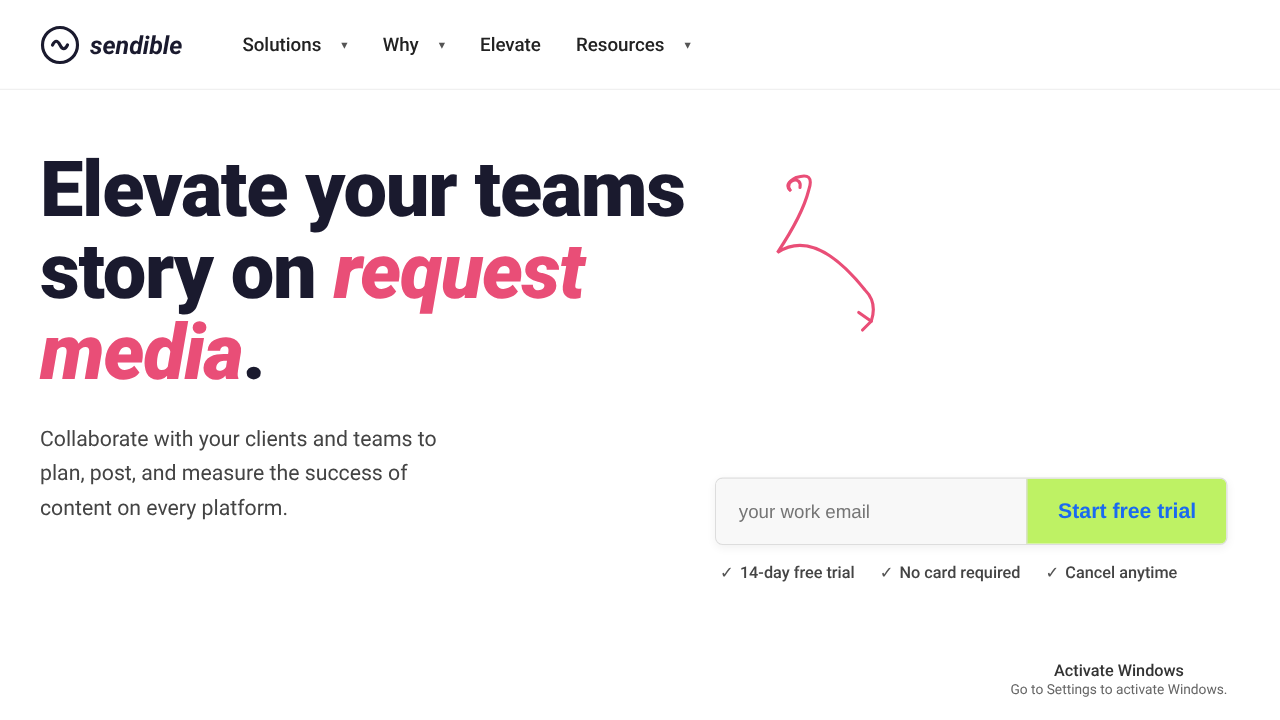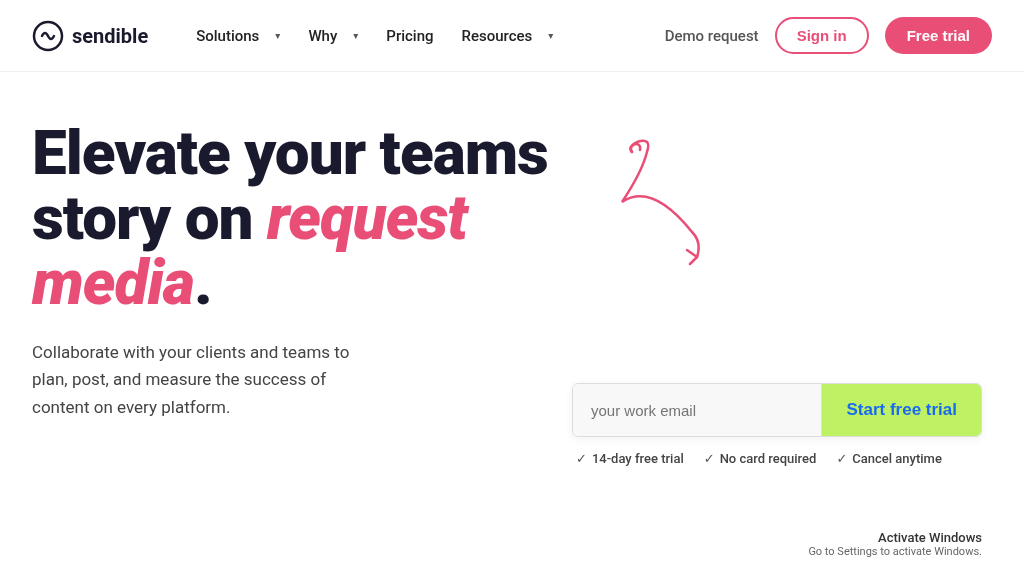--- a/index.html
+++ b/index.html
@@ -30,20 +30,21 @@
       margin-right: 36px;
     }
     .logo-icon {
       width: 32px;
       height: 32px;
     }
     .logo-text {
       font-size: 20px;
       font-weight: 700;
       color: #1a1a2e;
+      font-style: italic;
     }
 
     nav {
       display: flex;
       align-items: center;
       gap: 4px;
       flex: 1;
     }
     .nav-item {
       display: flex;
@@ -213,21 +214,21 @@
 
     
     .windows-watermark {
       position: absolute;
       bottom: 12px;
       right: 0;
       background: rgba(255,255,255,0.85);
       padding: 6px 10px;
       font-size: 12px;
       color: #666;
-      text-align: right;
+      text-align: center;
     }
     .windows-watermark .ww-title {
       font-size: 13px;
       color: #333;
       font-weight: 500;
     }
     .windows-watermark .ww-sub {
       font-size: 11px;
       color: #666;
     }
@@ -246,32 +247,27 @@
 
   <nav>
     <div class="nav-item">
       <span>Solutions</span>
       <span class="chevron">▾</span>
     </div>
     <div class="nav-item">
       <span>Why</span>
       <span class="chevron">▾</span>
     </div>
-    <div class="nav-pricing">Pricing</div>
+    <div class="nav-pricing">Elevate</div>
     <div class="nav-item">
       <span>Resources</span>
       <span class="chevron">▾</span>
     </div>
   </nav>
 
-  <div class="header-right">
-    <span class="demo-link">Demo request</span>
-    <button class="sign-in-btn">Sign in</button>
-    <button class="free-trial-btn">Free trial</button>
-  </div>
 </header>
 
 <section class="hero">
   <div class="hero-left">
     <h1 class="hero-headline">
       <span>Elevate your teams</span><br>
       <span>story on </span><span class="italic-coral">request</span><br>
       <span class="italic-coral">media</span><span>.</span>
     </h1>
     <p class="hero-subtext">Collaborate with your clients and teams to plan, post, and measure the success of content on every platform.</p>

